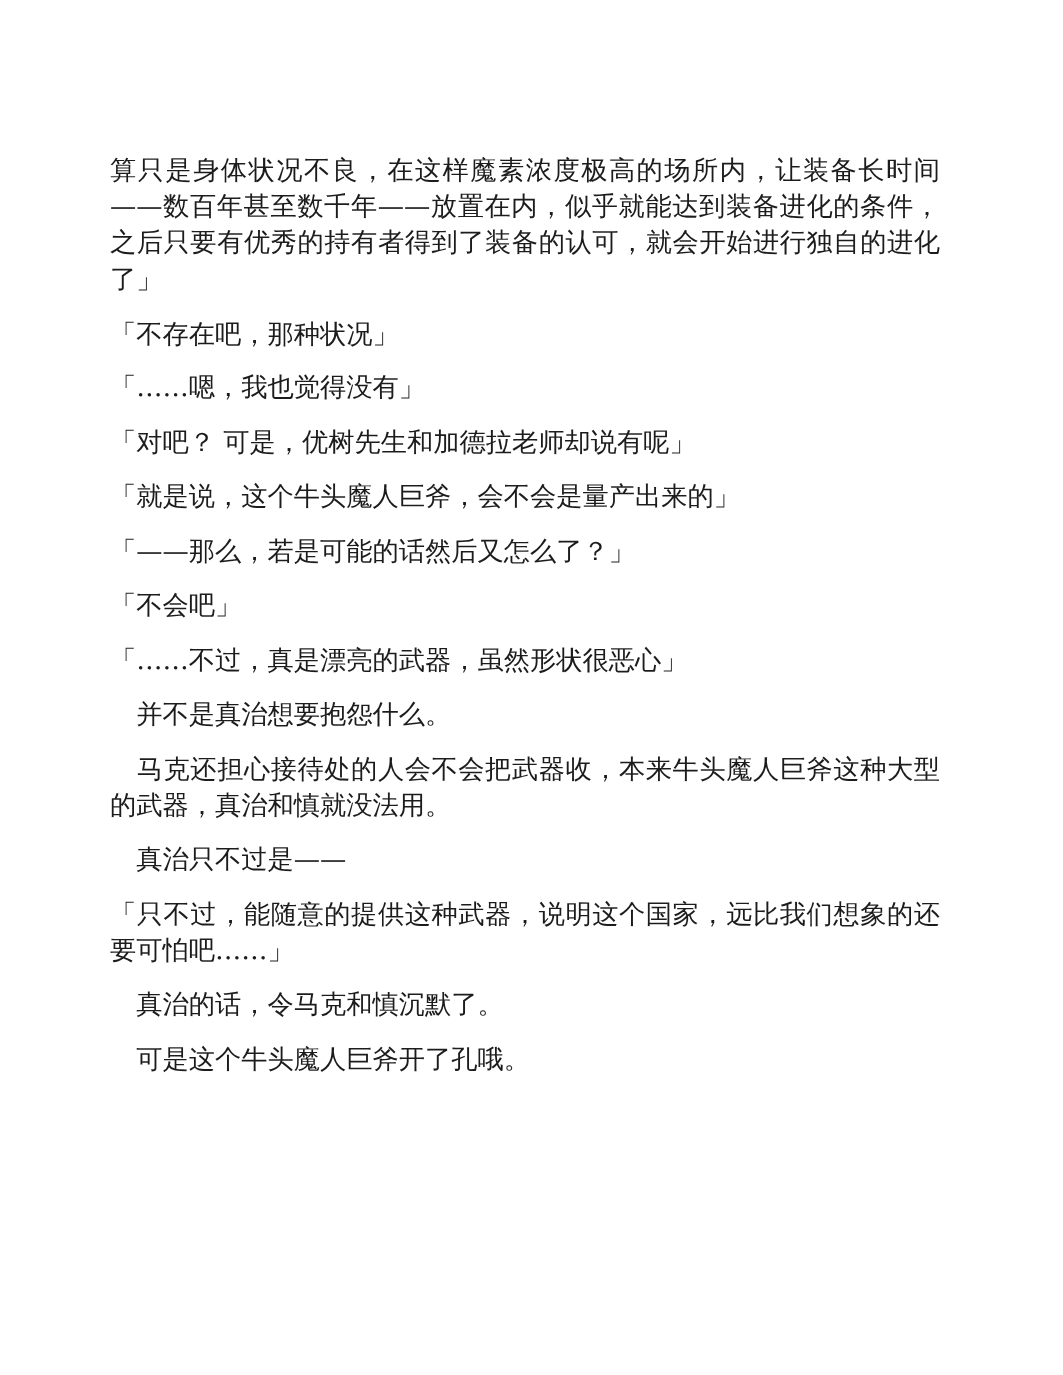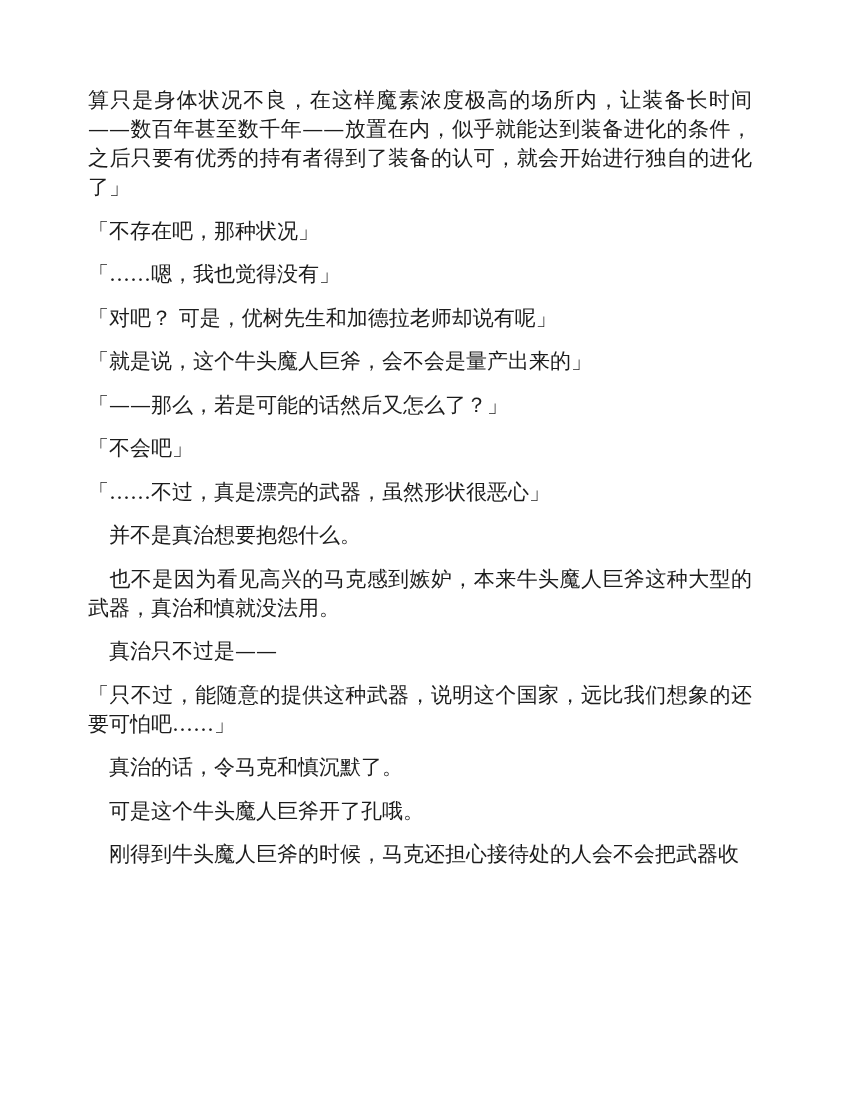--- a/index.html
+++ b/index.html
@@ -19,20 +19,21 @@
     padding: 86px 0 0 88px;
     background: #ffffff;
   }
   .text-block {
     width: 664px;
     font-family: "DejaVu Serif", "Liberation Serif", serif;
     font-size: 21px;
     line-height: 29px;
     color: #1c1c1c;
     text-align: justify;
+    margin-top: 36px;
   }
   .text-block p {
     margin: 0 0 14.5px 0;
     padding: 0;
     word-break: break-all;
   }
 </style>
 </head>
 <body>
 
@@ -41,20 +42,19 @@
 
   <p>算只是身体状况不良，在这样魔素浓度极高的场所内，让装备长时间——数百年甚至数千年——放置在内，似乎就能达到装备进化的条件，之后只要有优秀的持有者得到了装备的认可，就会开始进行独自的进化了」</p>
       <p>「不存在吧，那种状况」</p>
       <p>「……嗯，我也觉得没有」</p>
       <p>「对吧？ 可是，优树先生和加德拉老师却说有呢」</p>
       <p>「就是说，这个牛头魔人巨斧，会不会是量产出来的」</p>
       <p>「——那么，若是可能的话然后又怎么了？」</p>
       <p>「不会吧」</p>
       <p>「……不过，真是漂亮的武器，虽然形状很恶心」</p>
       <p>　并不是真治想要抱怨什么。</p>
-      <p>　也不是因为看见高兴的马克感到嫉妒，本来牛头魔人巨斧这种大型的武器，真治和慎就没法用。</p>
+      <p>　马克还担心接待处的人会不会把武器收，本来牛头魔人巨斧这种大型的武器，真治和慎就没法用。</p>
       <p>　真治只不过是——</p>
       <p>「只不过，能随意的提供这种武器，说明这个国家，远比我们想象的还要可怕吧……」</p>
       <p>　真治的话，令马克和慎沉默了。</p>
       <p>　可是这个牛头魔人巨斧开了孔哦。</p>
-      <p>　刚得到牛头魔人巨斧的时候，马克还担心接待处的人会不会把武器收</p>
     </div>
 </div>
 
 </body></html>

